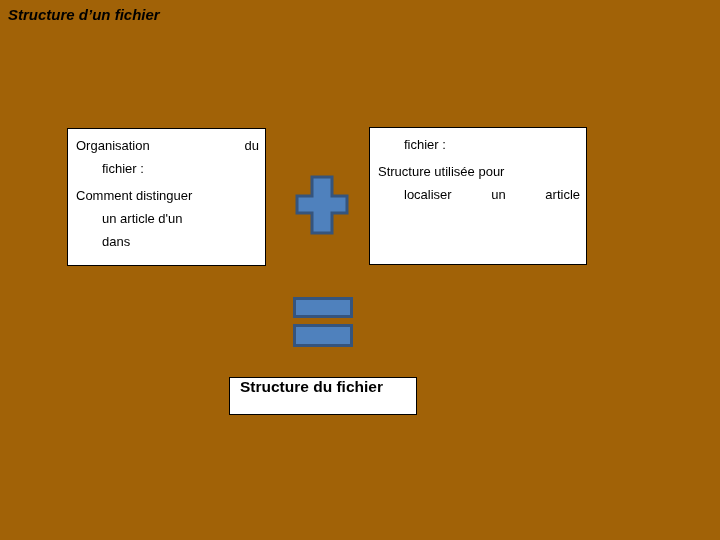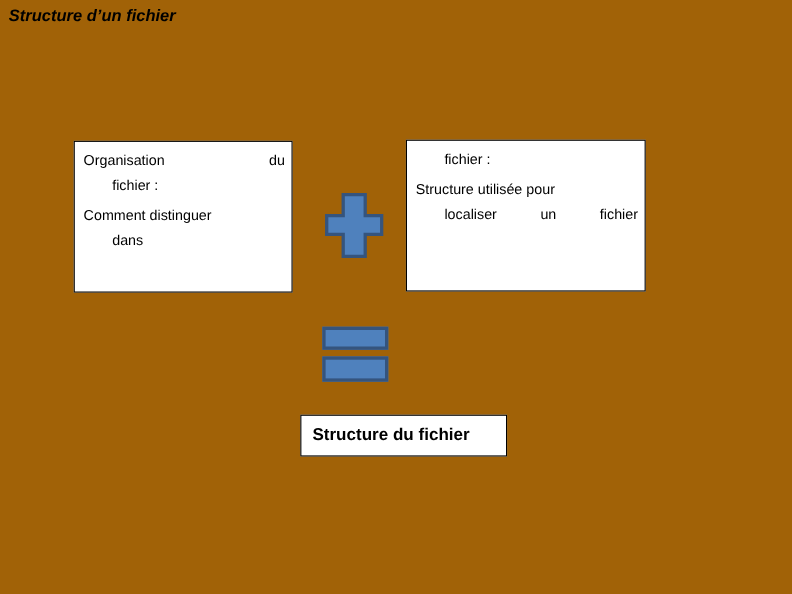--- a/index.html
+++ b/index.html
@@ -92,48 +92,47 @@
     left: 229px;
     top: 377px;
     width: 188px;
     height: 38px;
     box-sizing: border-box;
     border: 1.5px solid #000000;
     background: #ffffff;
     font-size: 15.5px;
     font-weight: bold;
     display: flex;
-    align-items: center;
     padding-left: 10px;
     white-space: nowrap;
-    margin-left: 44px;
   }
 </style>
 </head>
 <body>
 
 <div class="slide">
 
   <div class="slide-title">Structure d’un fichier</div>
 
   <div class="text-box left-box">
       <div class="line wrap-justify">Organisation du</div>
       <div class="line indent">fichier :</div>
       <div class="line para">Comment distinguer</div>
+      <div class="line indent">un article d'un</div>
       <div class="line indent">dans</div>
     </div>
 
   <svg class="plus-shape" viewBox="0 0 54 60" aria-hidden="true">
     <polygon points="17,2 37,2 37,21 52,21 52,38 37,38 37,58 17,58 17,38 2,38 2,21 17,21" fill="#4F81BD"></polygon>
   </svg>
 
   <div class="text-box right-box">
       <div class="line indent">fichier :</div>
       <div class="line para">Structure utilisée pour</div>
-      <div class="line indent wrap-justify">localiser un fichier</div>
+      <div class="line indent wrap-justify">localiser un article</div>
     </div>
 
   <div class="equals-shape">
     <div class="equals-bar"></div>
     <div class="equals-bar second"></div>
   </div>
 
   <div class="result-box">
     <span>Structure du fichier</span>
   </div>

